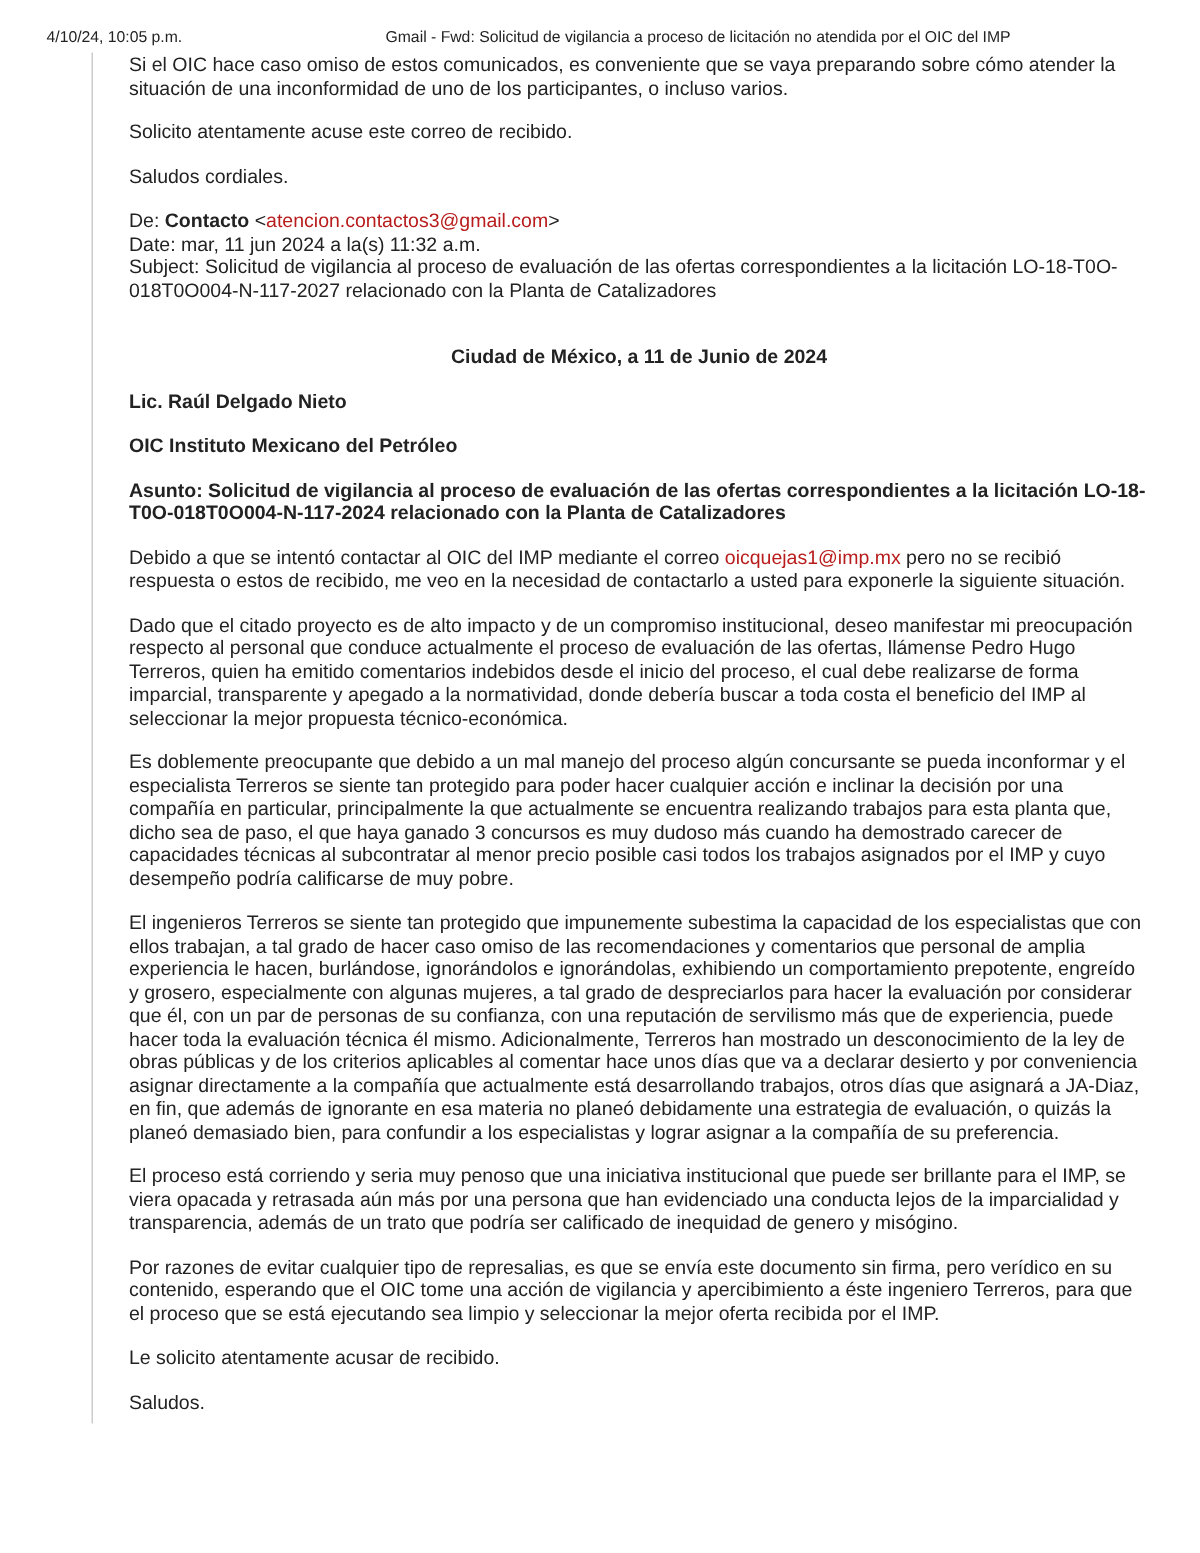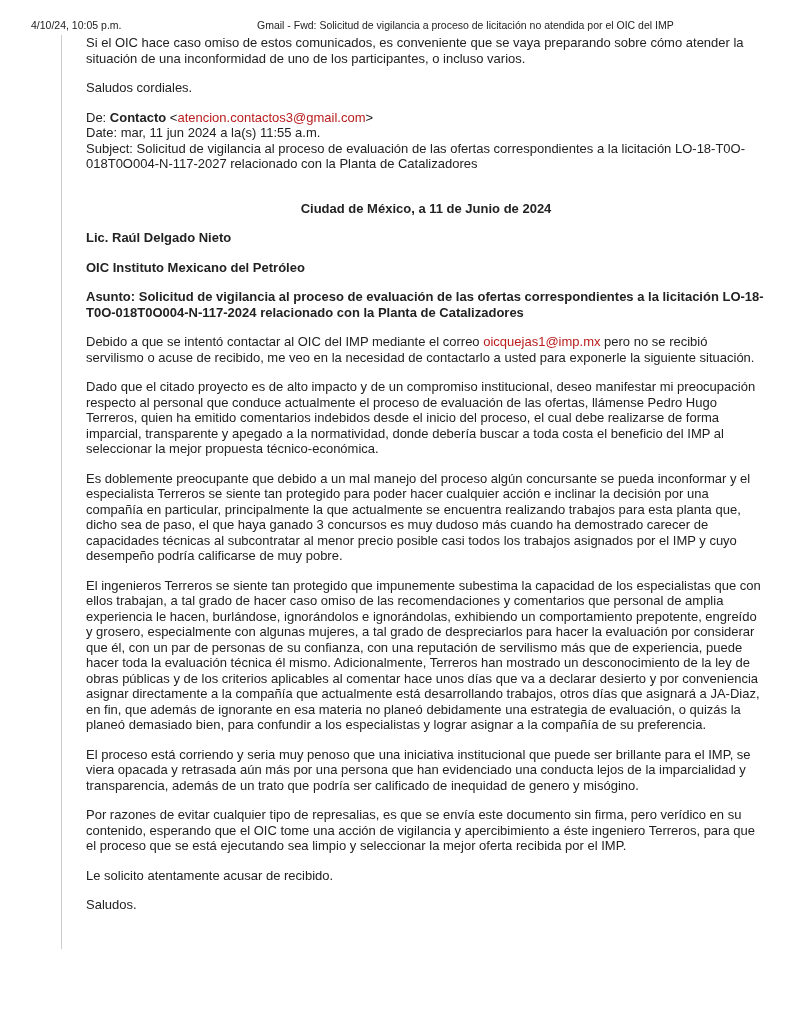--- a/index.html
+++ b/index.html
@@ -70,39 +70,40 @@
 
 <div class="print-header">
   <span class="date">4/10/24, 10:05 p.m.</span>
   <span class="title">Gmail - Fwd: Solicitud de vigilancia a proceso de licitación no atendida por el OIC del IMP</span>
 </div>
 
 <div class="quote-bar"></div>
 
 <div class="content">
   <p>Si el OIC hace caso omiso de estos comunicados, es conveniente que se vaya preparando sobre cómo atender la situación de una inconformidad de uno de los participantes, o incluso varios.</p>
+  <p>Solicito atentamente acuse este correo de recibido.</p>
   <p>Saludos cordiales.</p>
 
   <div>
     <div class="blk">
       <span>De: </span><span class="bold">Contacto</span> &lt;<a class="link">atencion.contactos3@gmail.com</a>&gt;
     </div>
-    <div class="blk">Date: mar, 11 jun 2024 a la(s) 11:55 a.m.</div>
+    <div class="blk">Date: mar, 11 jun 2024 a la(s) 11:32 a.m.</div>
     <div class="blk">Subject: Solicitud de vigilancia al proceso de evaluación de las ofertas correspondientes a la licitación LO-18-T0O-018T0O004-N-117-2027 relacionado con la Planta de Catalizadores</div>
   </div>
 
   <div style="height:29px"></div>
 
   <p class="bold right">Ciudad de México, a 11 de Junio de 2024</p>
   <p class="bold">Lic. Raúl Delgado Nieto</p>
   <p class="bold">OIC Instituto Mexicano del Petróleo</p>
   <p class="bold">Asunto: Solicitud de vigilancia al proceso de evaluación  de las ofertas  correspondientes a la licitación LO-18-T0O-018T0O004-N-117-2024 relacionado con la Planta de Catalizadores</p>
 
   <p>
-    <span>Debido a que se intentó contactar al OIC del IMP mediante el correo </span><a class="link">oicquejas1@imp.mx</a><span> pero no se recibió servilismo o acuse de recibido, me veo en la necesidad de contactarlo a usted para exponerle la siguiente situación.</span>
+    <span>Debido a que se intentó contactar al OIC del IMP mediante el correo </span><a class="link">oicquejas1@imp.mx</a><span> pero no se recibió respuesta o estos de recibido, me veo en la necesidad de contactarlo a usted para exponerle la siguiente situación.</span>
   </p>
   <p>Dado que el citado proyecto es de alto impacto y de un compromiso institucional, deseo manifestar mi preocupación respecto al personal que conduce actualmente el proceso de evaluación de las ofertas, llámense Pedro Hugo Terreros, quien ha emitido comentarios indebidos desde el inicio del  proceso, el cual debe realizarse de forma imparcial, transparente y apegado a la normatividad, donde debería buscar a toda costa el beneficio del IMP al seleccionar la mejor propuesta técnico-económica.</p>
   <p>Es doblemente preocupante que debido a un mal manejo del proceso algún concursante se pueda inconformar y el especialista Terreros se siente tan protegido para poder hacer cualquier acción e inclinar la decisión por una compañía en particular, principalmente la que actualmente se encuentra realizando trabajos para esta planta que, dicho sea de paso, el que haya ganado 3 concursos es muy dudoso más cuando ha demostrado carecer de capacidades técnicas al subcontratar al menor precio posible casi todos los trabajos asignados por el IMP y cuyo desempeño podría calificarse de muy pobre.</p>
   <p>El ingenieros Terreros se siente tan protegido que impunemente subestima la capacidad de los especialistas que con ellos trabajan, a tal grado de hacer caso omiso de las recomendaciones y comentarios que personal de amplia experiencia le hacen, burlándose, ignorándolos e ignorándolas, exhibiendo un comportamiento prepotente, engreído y grosero, especialmente con algunas mujeres, a tal grado de despreciarlos para hacer la evaluación por considerar que él, con un par de personas de su confianza, con una reputación de servilismo más que de experiencia,  puede hacer toda la evaluación técnica él mismo.  Adicionalmente, Terreros han mostrado un desconocimiento de la ley de obras públicas y de los criterios aplicables al comentar hace unos días que va a declarar desierto y por conveniencia asignar directamente a la compañía que actualmente está desarrollando trabajos, otros días que asignará a JA-Diaz, en fin, que además de ignorante en esa materia no planeó debidamente una estrategia de evaluación, o quizás la planeó demasiado bien, para confundir a los especialistas y lograr asignar a la compañía de su preferencia.</p>
   <p>El proceso está corriendo y seria muy penoso que una iniciativa institucional que puede ser brillante para el IMP, se viera opacada y retrasada aún más por una persona que han evidenciado una conducta lejos de la imparcialidad y transparencia, además de un trato que podría ser calificado de inequidad de genero y misógino.</p>
   <p>Por razones de evitar cualquier tipo de represalias, es que se envía este documento sin firma, pero verídico en su contenido, esperando que el OIC tome una acción de vigilancia y apercibimiento a éste ingeniero Terreros,  para que el proceso que se está ejecutando sea limpio y seleccionar la mejor oferta recibida por el IMP.</p>
   <p>Le solicito atentamente acusar de recibido.</p>
   <p>Saludos.</p>
 </div>
 

